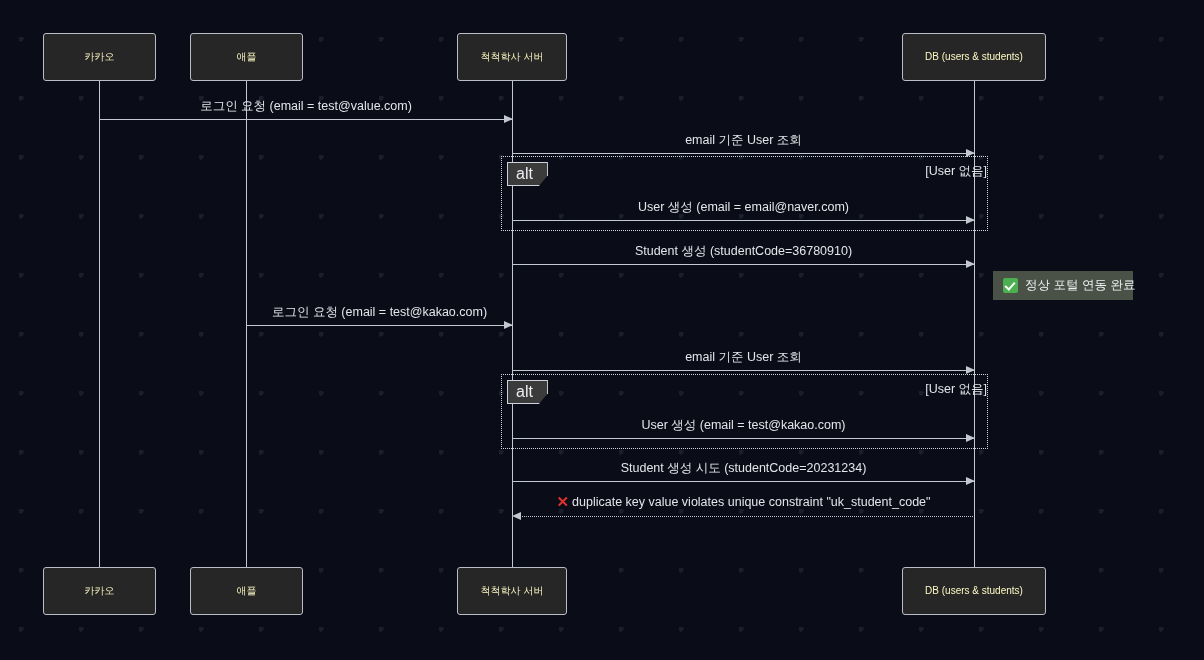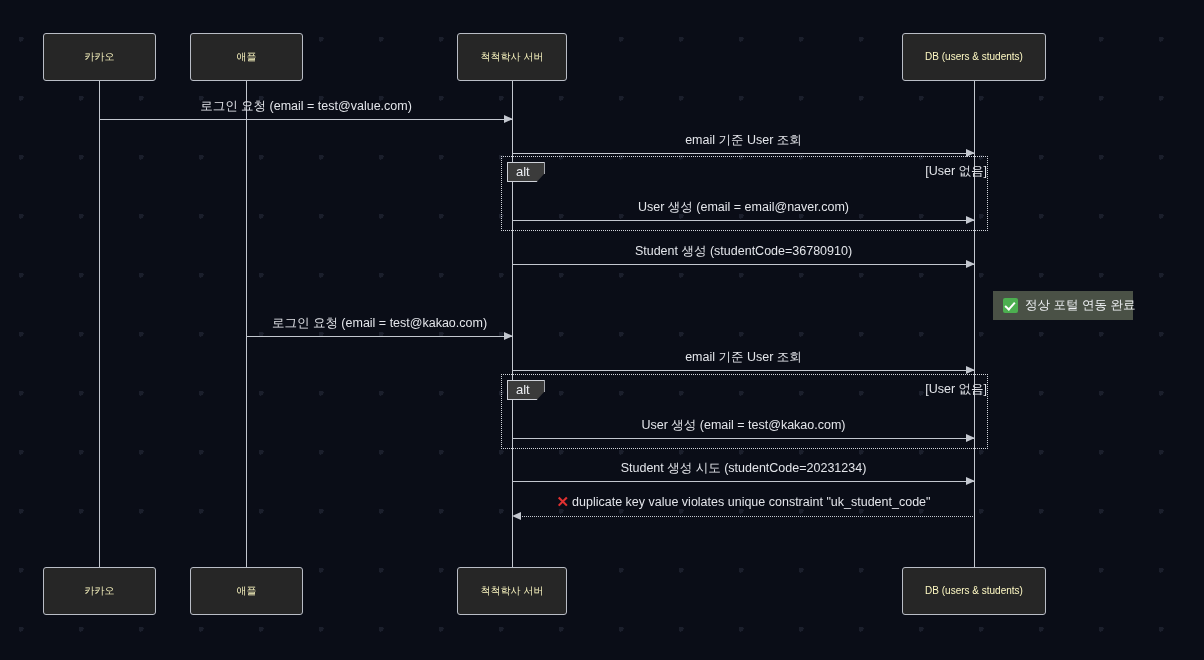--- a/index.html
+++ b/index.html
@@ -101,21 +101,21 @@
     border: 1px dotted #d2d5dc;
     box-sizing: border-box;
   }
   .alt-tag {
     position: absolute;
     left: 5px;
     top: 5px;
     background: #3b3b3b;
     border: 1px solid #cfd2d9;
     color: #eceef2;
-    font-size: 13px;
+    font-size: 16px;
     padding: 1px 14px 1px 8px;
     line-height: 1.25;
     -webkit-clip-path: polygon(0 0, 100% 0, 100% 55%, 78% 100%, 0 100%);
     clip-path: polygon(0 0, 100% 0, 100% 55%, 78% 100%, 0 100%);
   }
   .alt-cond {
     position: absolute;
     top: 6px;
     left: 0;
     width: 100%;
@@ -209,26 +209,26 @@
     <div class="head"></div>
     <div class="label">User 생성 (email = email@naver.com)</div>
   </div>
 
   <div class="msg right" style="left:512px; top:264px; width:463px;">
     <div class="line"></div>
     <div class="head"></div>
     <div class="label">Student 생성 (studentCode=36780910)</div>
   </div>
 
-  <div class="note ok" style="left:993px; top:271px; width:140px; height:29px;margin-top:20px;">
+  <div class="note ok" style="left:993px; top:271px; width:140px; height:29px;">
     <span class="check"></span>
     <span>정상 포털 연동 완료</span>
   </div>
 
-  <div class="msg right" style="left:246px; top:336px; width:267px;text-decoration:underline;">
+  <div class="msg right" style="left:246px; top:325px; width:267px;text-decoration:underline;">
     <div class="line"></div>
     <div class="head"></div>
     <div class="label">로그인 요청 (email = test@kakao.com)</div>
   </div>
 
   <div class="msg right" style="left:512px; top:370px; width:463px;">
     <div class="line"></div>
     <div class="head"></div>
     <div class="label">email 기준 User 조회</div>
   </div>

